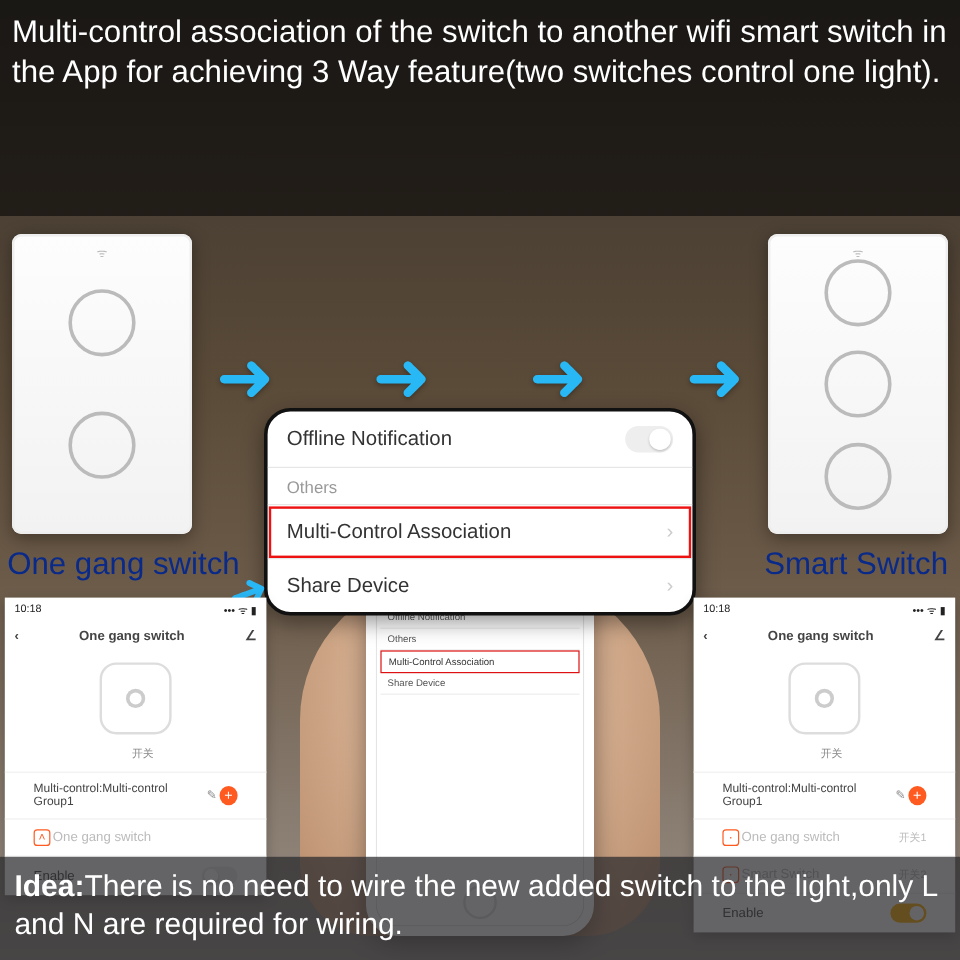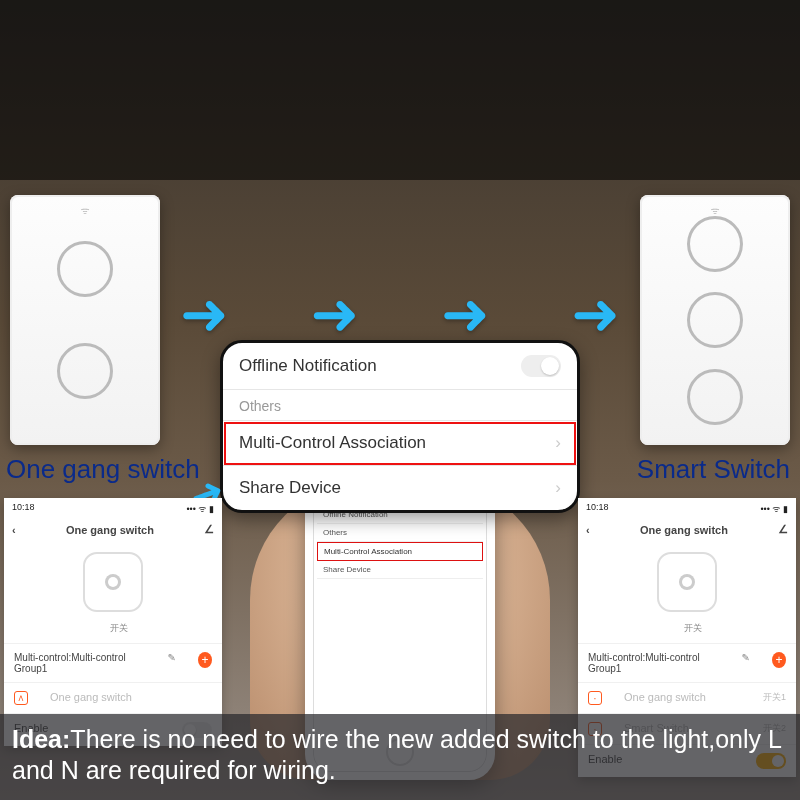--- a/index.html
+++ b/index.html
@@ -93,21 +93,21 @@
     box-shadow: 0 4px 10px rgba(0,0,0,.25);
   }
   .app.left { left: 4px; top: 498px; }
   .app.right { right: 4px; top: 498px; }
   .app .status { display: flex; justify-content: space-between; padding: 4px 8px; font-size: 9px; color: #222; }
   .app .nav { display: flex; justify-content: space-between; align-items: center; padding: 4px 8px 10px; font-weight: 600; }
   .app .hero { display: flex; justify-content: center; padding: 6px 0 10px; }
   .app .hero-sq { width: 60px; height: 60px; border: 2px solid #ddd; border-radius: 14px; position: relative; }
   .app .hero-sq::after { content: ""; position: absolute; left: 50%; top: 50%; transform: translate(-50%,-50%); width: 10px; height: 10px; background: #fff; border-radius: 50%; box-shadow: 0 0 0 3px #ccc; }
   .app .hero-lbl { text-align: center; font-size: 9px; color: #888; padding-bottom: 8px; padding-left: 12px; }
-  .app .list-row { display: flex; gap: 22px; padding: 8px 10px; border-top: 1px solid #f0f0f0; }
+  .app .list-row { display: flex; align-items: center; gap: 2px; padding: 8px 24px; border-top: 1px solid #f0f0f0; }
   .app .list-row.mc { font-size: 10px; }
   .app .pencil { color: #888; }
   .app .plus { width: 16px; height: 16px; border-radius: 50%; background: #ff5a1f; color: #fff; display: flex; align-items: center; justify-content: center; font-size: 12px; margin-left: auto; }
   .app .box { width: 14px; height: 14px; border: 1px solid #ff5a1f; border-radius: 3px; color: #ff5a1f; font-size: 10px; display: flex; align-items: center; justify-content: center; }
   .app .small-toggle { width: 30px; height: 16px; border-radius: 8px; position: relative; margin-left: auto; }
   .app .small-toggle.off { background: #eee; }
   .app .small-toggle.off::after { content: ""; position: absolute; left: 2px; top: 2px; width: 12px; height: 12px; background: #fff; border-radius: 50%; box-shadow: 0 1px 2px rgba(0,0,0,.2); }
   .app .small-toggle.on { background: #ffb000; }
   .app .small-toggle.on::after { content: ""; position: absolute; right: 2px; top: 2px; width: 12px; height: 12px; background: #fff; border-radius: 50%; }
   .app .grey { color: #bbb; }
@@ -121,20 +121,21 @@
     font-size: 25px; line-height: 1.25;
   }
   .note-strong { font-weight: 700; }
 </style>
 </head>
 <body>
 
 <div class="bg"></div>
 
 <div class="header">
+  <div class="subtitle">Multi-control association of the switch to another wifi smart switch in the App for achieving 3 Way feature(two switches control one light).</div>
 </div>
 
 <div class="switch-panel left">
   <span class="wifi-dot">ᯤ</span>
   <div class="ring"></div>
   <div class="ring"></div>
 </div>
 
 <div class="switch-panel right">
   <span class="wifi-dot">ᯤ</span>

